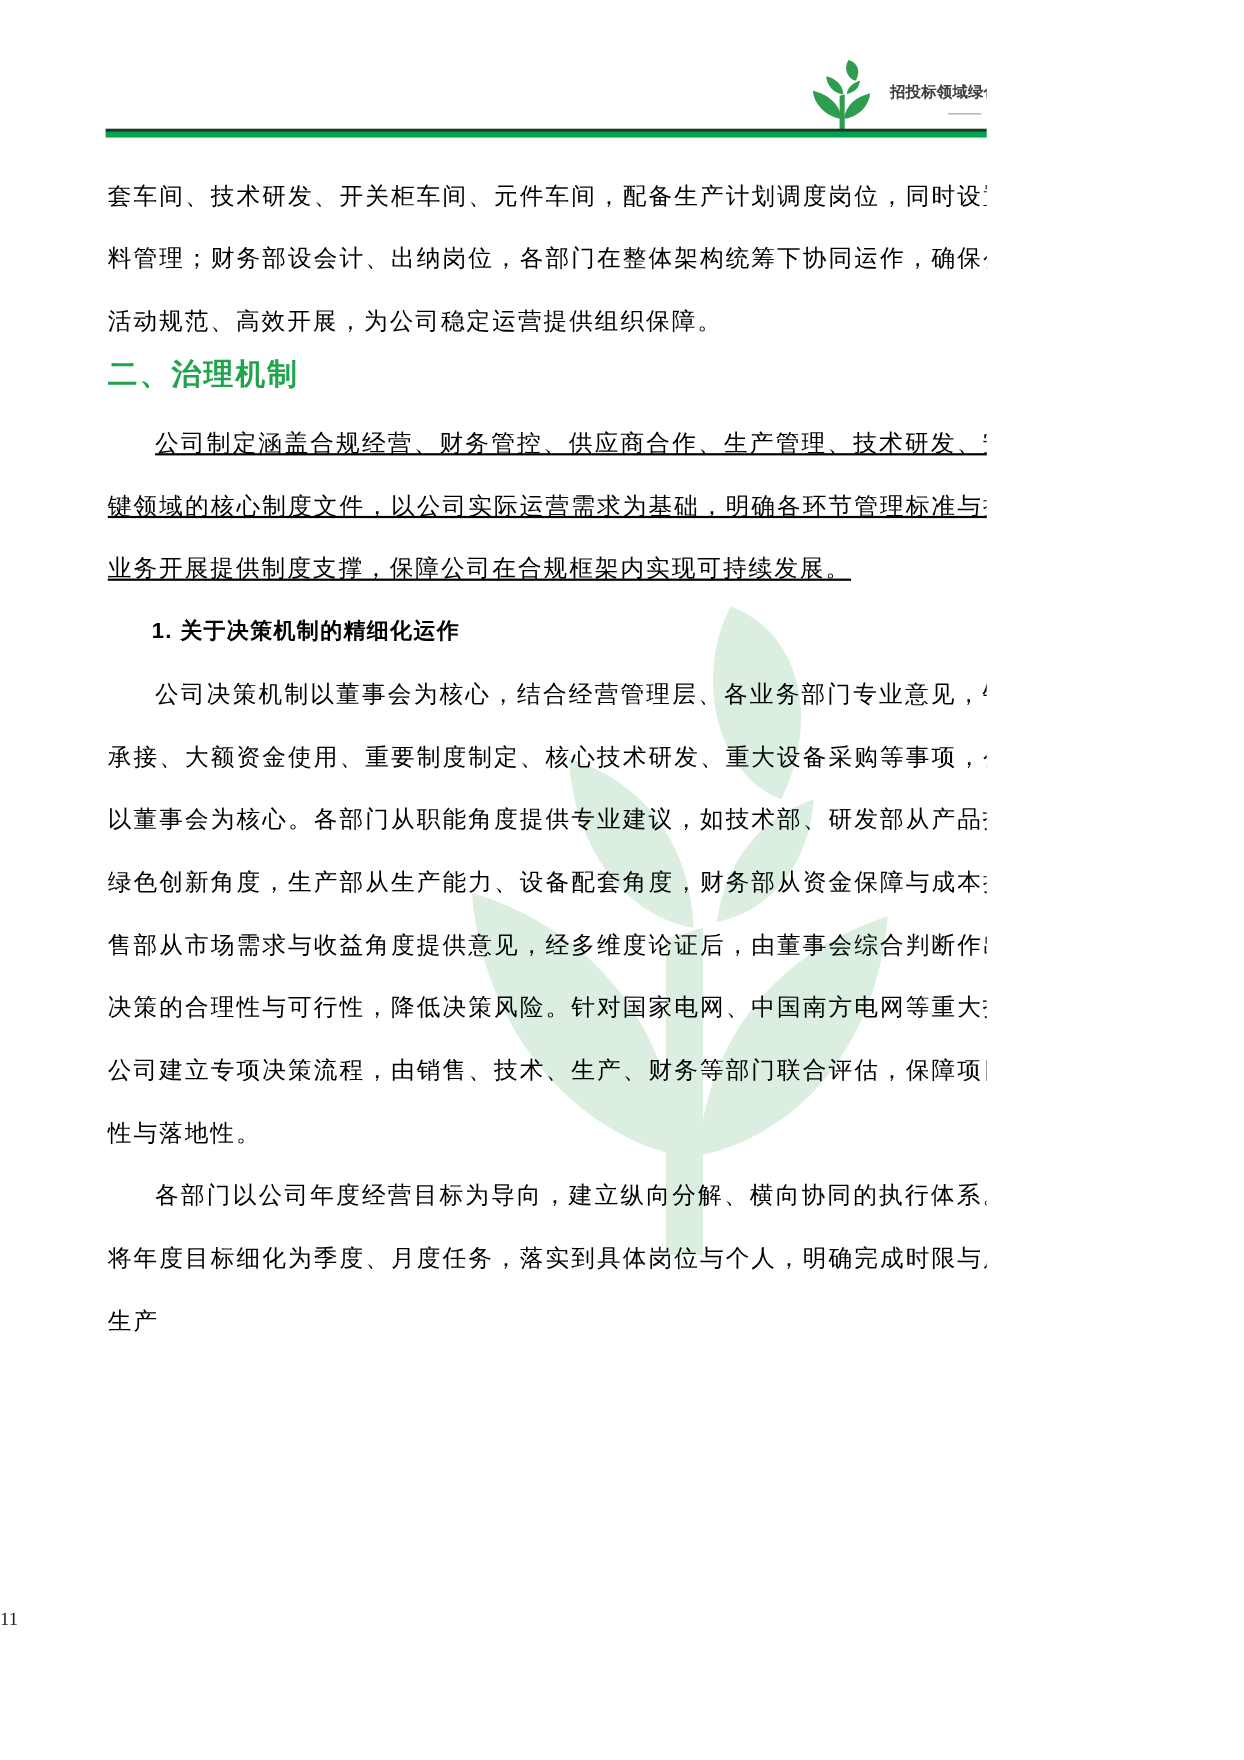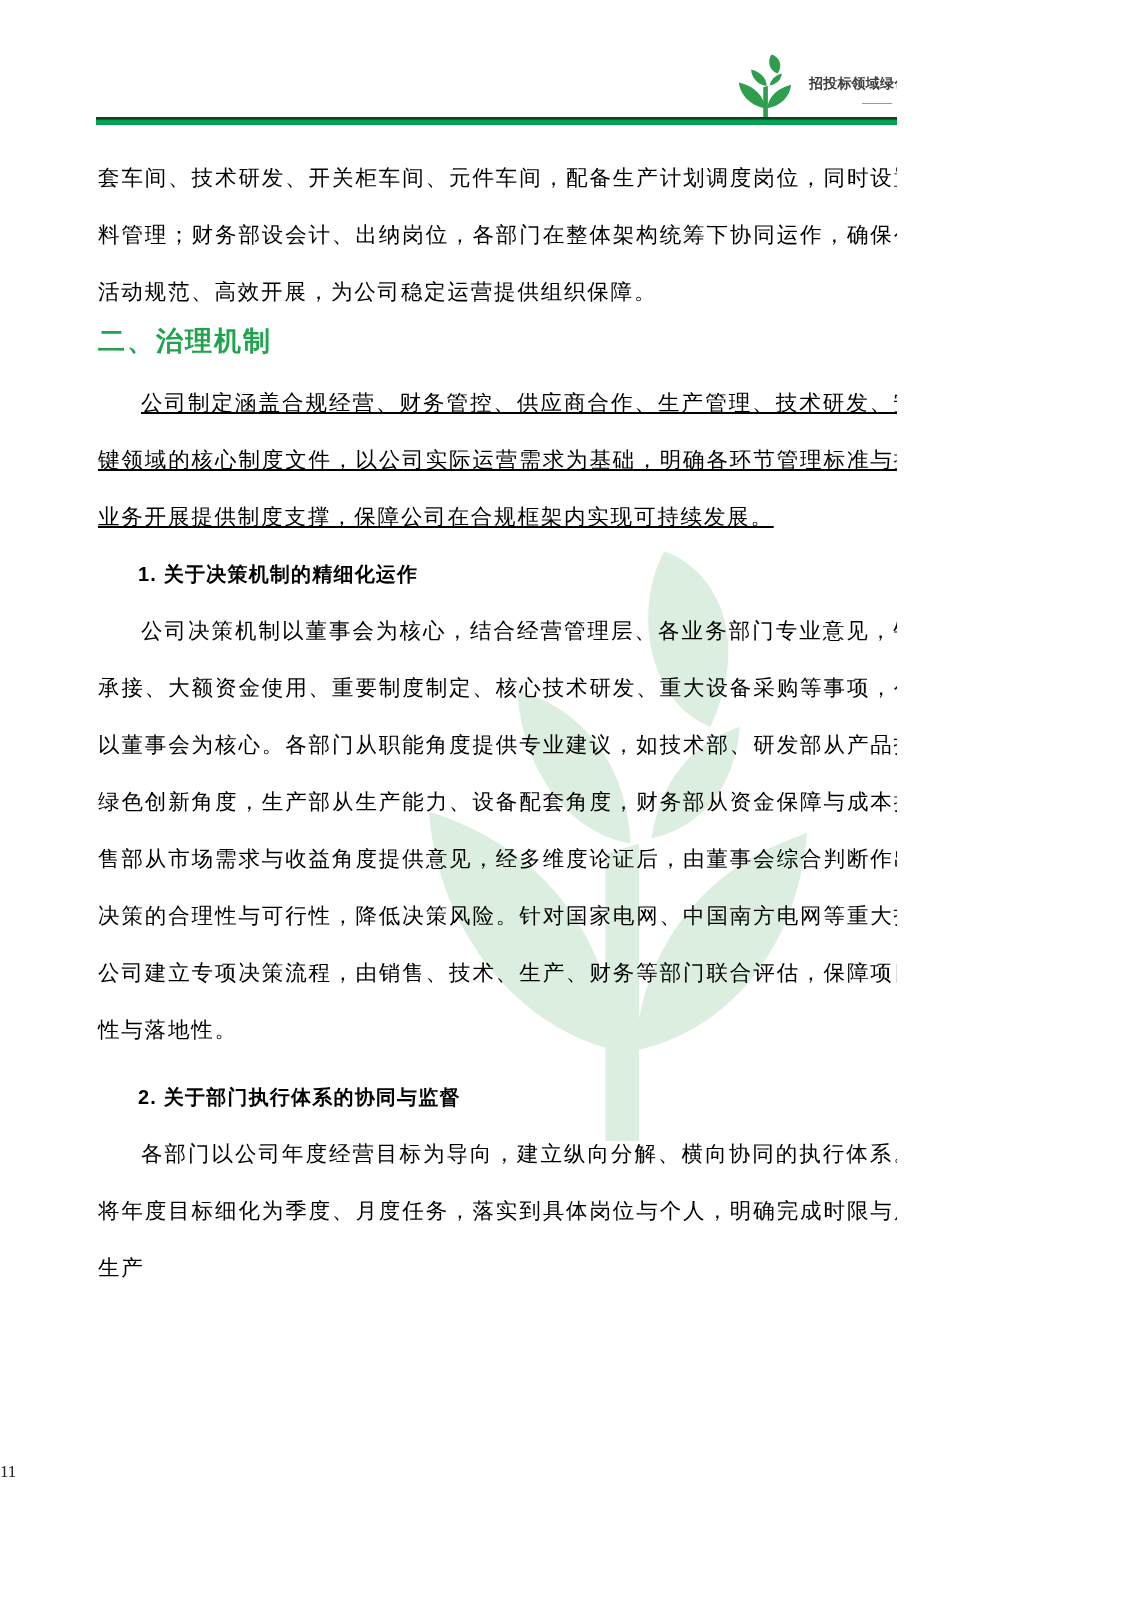--- a/index.html
+++ b/index.html
@@ -113,21 +113,20 @@
 
     <h2 class="section-heading">二、治理机制</h2>
 
 
     <p class="para gap-top">公司制定涵盖合规经营、财务管控、供应商合作、生产管理、技术研发、安全生产等关键领域的核心制度文件，以公司实际运营需求为基础，明确各环节管理标准与操作规范，为业务开展提供制度支撑，保障公司在合规框架内实现可持续发展。</p>
 
     <h3 class="sub-heading">1.  关于决策机制的精细化运作</h3>
 
     <p class="para after-heading">公司决策机制以董事会为核心，结合经营管理层、各业务部门专业意见，针对重大项目承接、大额资金使用、重要制度制定、核心技术研发、重大设备采购等事项，公司决策机制以董事会为核心。各部门从职能角度提供专业建议，如技术部、研发部从产品技术可行性、绿色创新角度，生产部从生产能力、设备配套角度，财务部从资金保障与成本控制角度，销售部从市场需求与收益角度提供意见，经多维度论证后，由董事会综合判断作出决策，确保决策的合理性与可行性，降低决策风险。针对国家电网、中国南方电网等重大招投标项目，公司建立专项决策流程，由销售、技术、生产、财务等部门联合评估，保障项目承接的科学性与落地性。</p>
 
-    <h3 class="sub-heading gap-top">2.  关于部门执行体系的协同与监督</h3>
 
     <p class="para after-heading">各部门以公司年度经营目标为导向，建立纵向分解、横向协同的执行体系。纵向层面，将年度目标细化为季度、月度任务，落实到具体岗位与个人，明确完成时限与质量标准，如生产</p>
   </main>
 
   <footer>
     <div class="page-number">11</div>
   </footer>
 
 </div>
 

